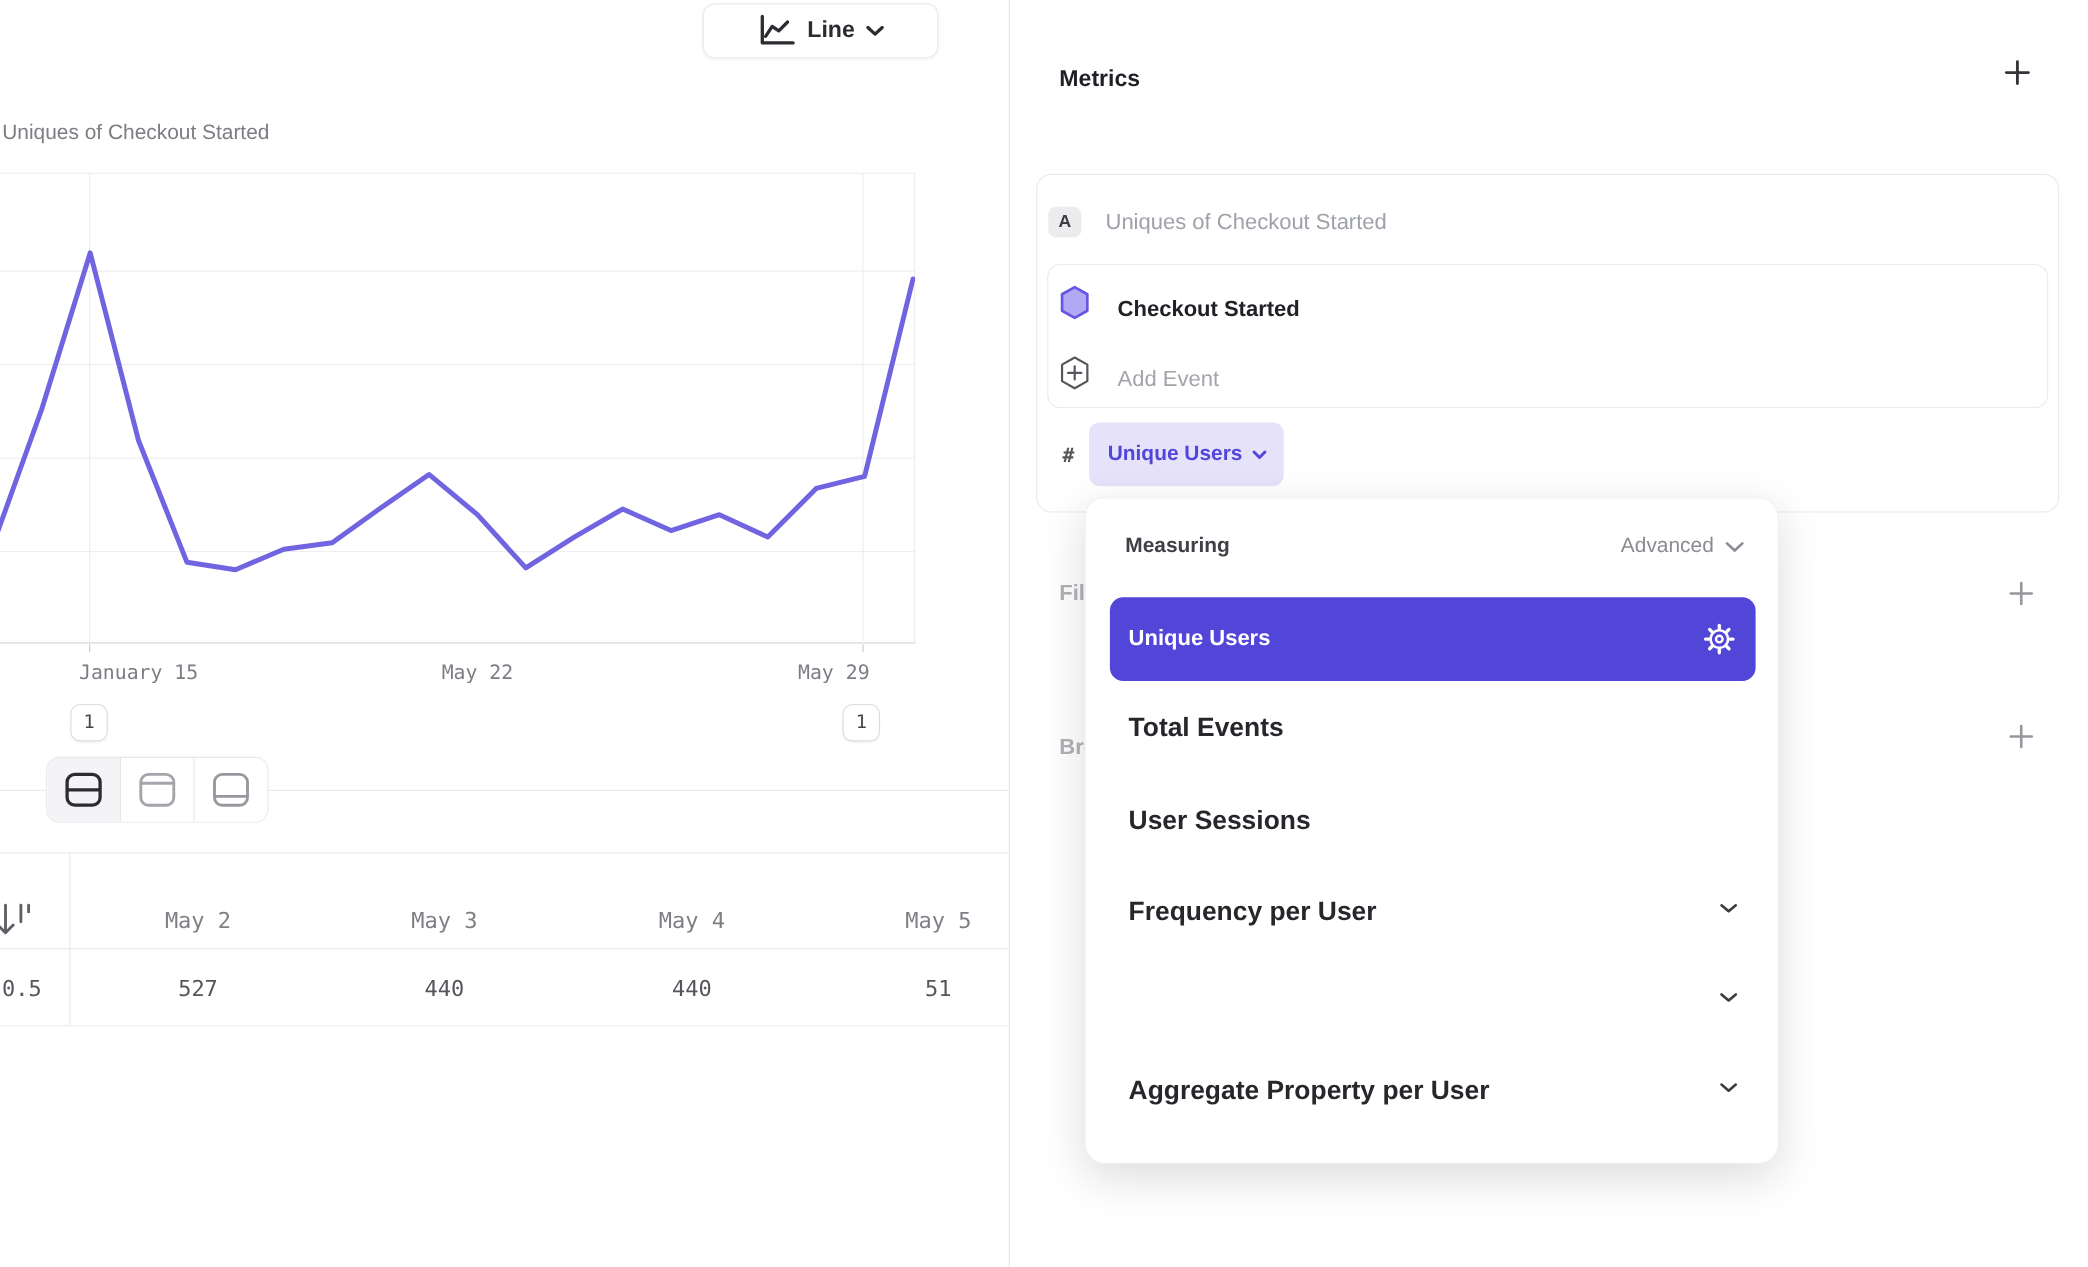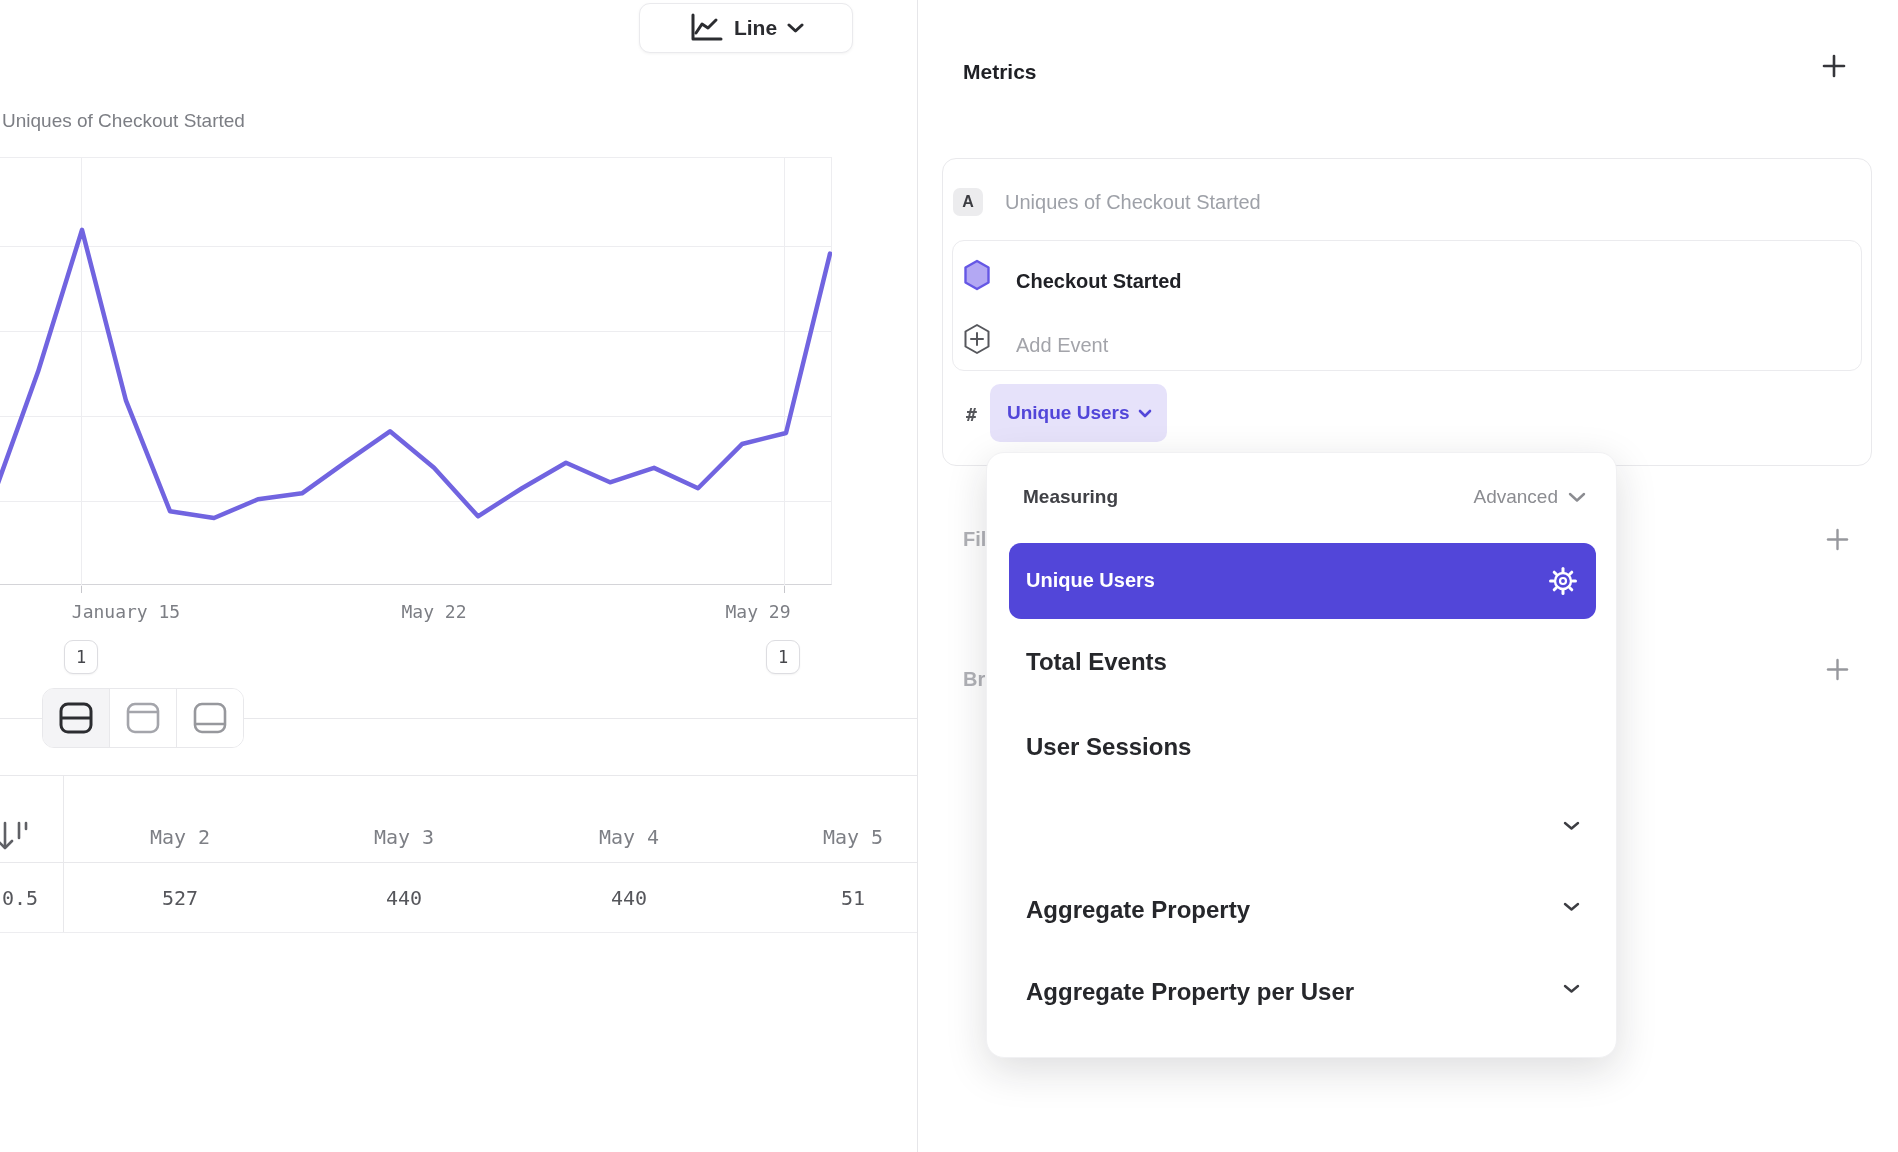--- a/index.html
+++ b/index.html
@@ -271,21 +271,21 @@
             <line x1="21.7" y1="21.7" x2="23.8" y2="23.8"></line>
           <line x1="6.2" y1="23.8" x2="8.3" y2="21.7"></line>
             <line x1="21.7" y1="8.3" x2="23.8" y2="6.2"></line>
         </g>
       </svg>
     </span>
   </div>
 
   <div class="menu-item" style="top:195px;">Total Events</div>
   <div class="menu-item" style="top:280px;">User Sessions</div>
-  <div class="menu-item" style="top:443px;">Aggregate Property</div>
+  <div class="menu-item" style="top:362px;">Frequency per User</div>
   <div class="menu-item" style="top:525px;">Aggregate Property per User</div>
 
   <span class="item-chev" style="top:368px; display:flex;">
     <svg width="17" height="10" viewBox="0 0 17 10" fill="none">
         <polyline points="2,2 8.5,7.5 15,2" stroke="#3c3d42" stroke-width="2.4" fill="none" stroke-linecap="round" stroke-linejoin="round"></polyline>
       </svg>
   </span>
   <span class="item-chev" style="top:449px; display:flex;">
     <svg width="17" height="10" viewBox="0 0 17 10" fill="none">
         <polyline points="2,2 8.5,7.5 15,2" stroke="#3c3d42" stroke-width="2.4" fill="none" stroke-linecap="round" stroke-linejoin="round"></polyline>

